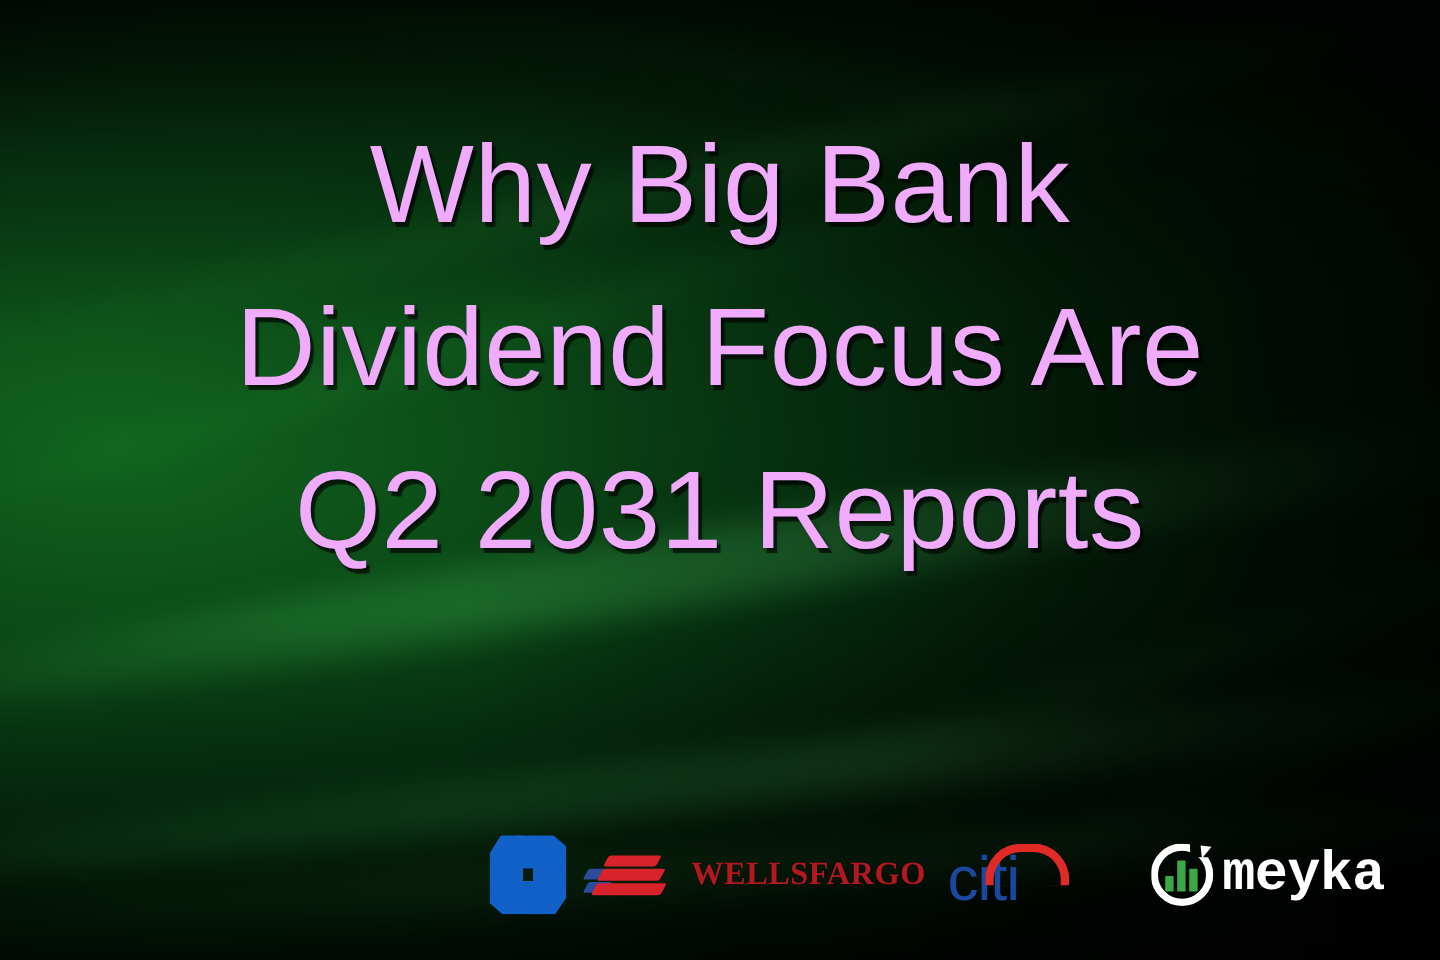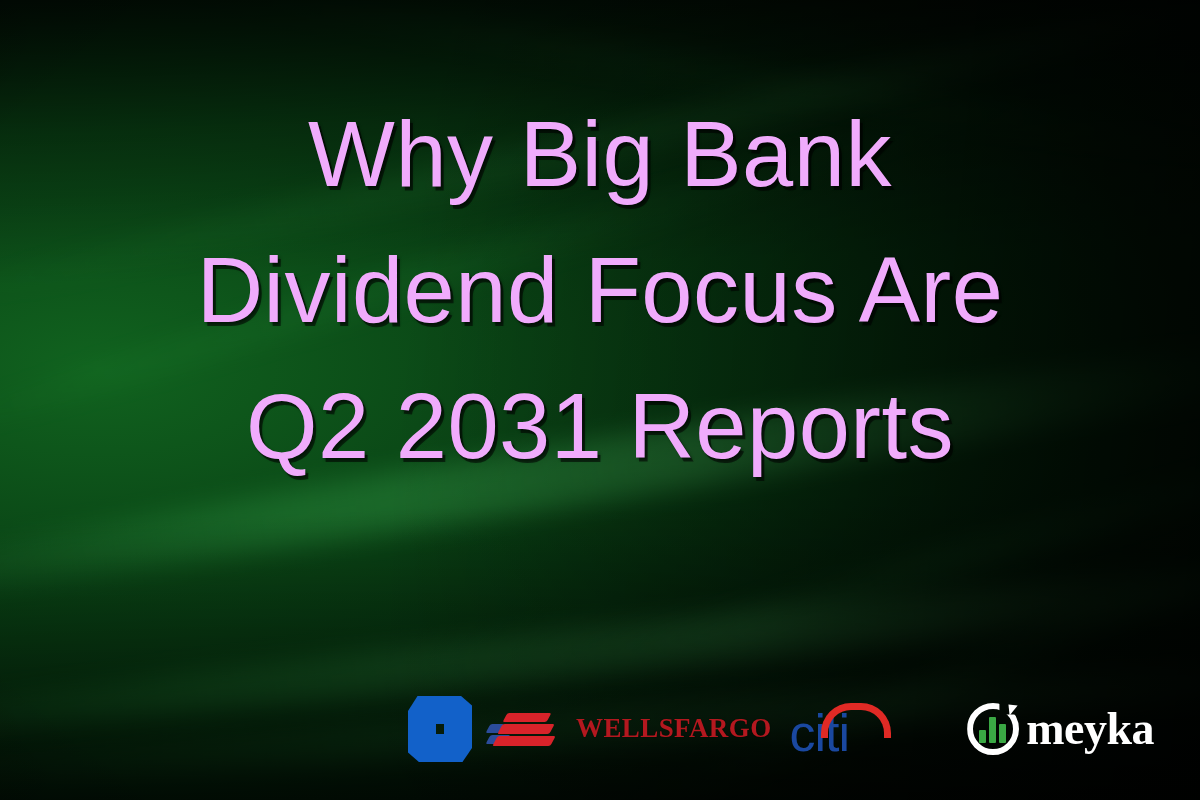--- a/index.html
+++ b/index.html
@@ -290,21 +290,21 @@
     display: block;
     width: 7px;
     background: #3aa844;
     border-radius: 1px;
   }
   .meyka-mark .bars i:nth-child(1) { height: 13px; }
   .meyka-mark .bars i:nth-child(2) { height: 26px; }
   .meyka-mark .bars i:nth-child(3) { height: 19px; }
   .meyka-word {
     color: #ffffff;
-    font-family: Liberation Serif, serif;
+    font-family: Liberation Mono, monospace;
     font-weight: 700;
     font-size: 46px;
     line-height: 46px;
     letter-spacing: -0.5px;
   }
 </style>
 </head>
 <body>
 
 <div class="card">

